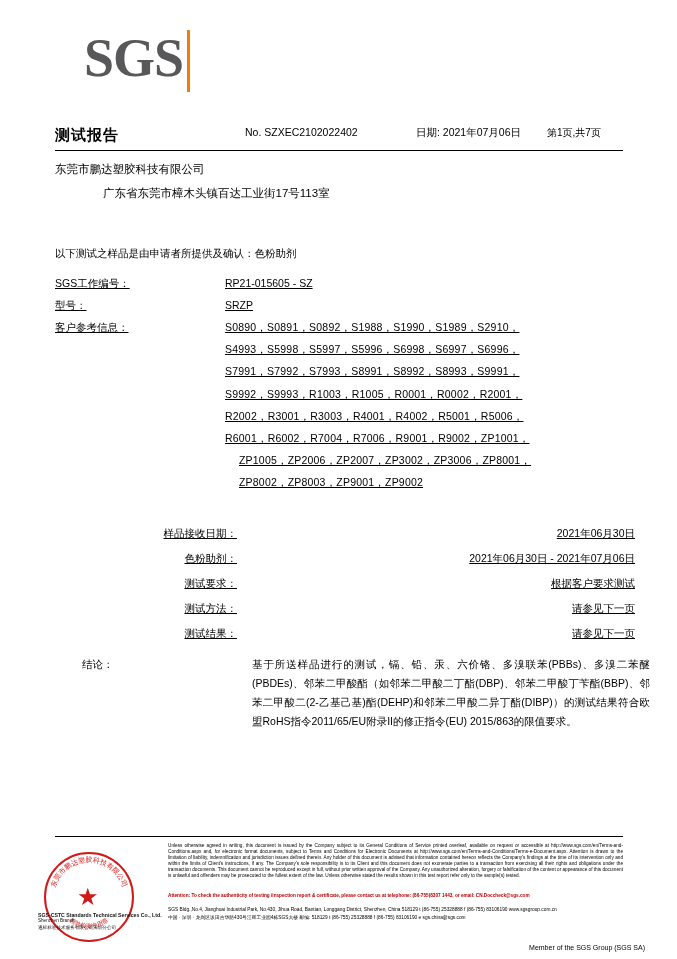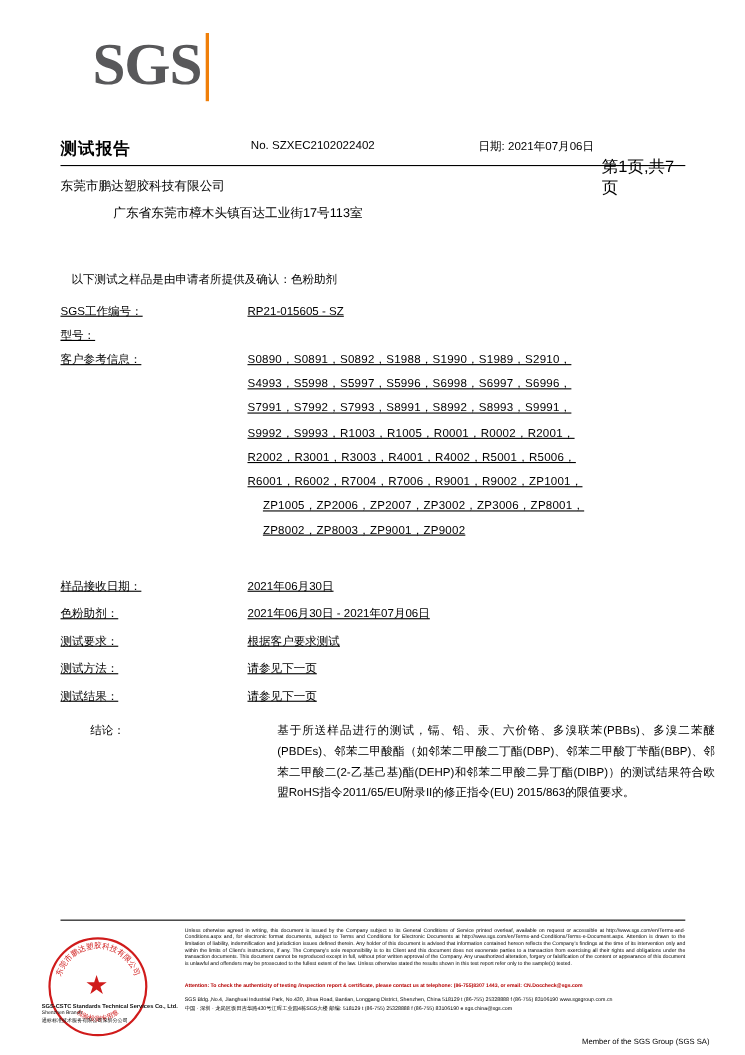--- a/index.html
+++ b/index.html
@@ -57,35 +57,35 @@
     position: absolute;
     left: 0;
     top: 4px;
     font-size: 15px;
     font-weight: bold;
     color: #000;
     letter-spacing: 1px;
   }
   .doc-no {
     position: absolute;
-    left: 173px;
+    left: 190px;
     top: 4px;
     font-size: 10.5px;
   }
   .doc-date {
     position: absolute;
-    left: 380px;
+    left: 361px;
     top: 4px;
     font-size: 10.5px;
   }
   .doc-pages {
     position: absolute;
     left: 492px;
-    top: 20px;
-    font-size: 15px;
+    top: 4px;
+    font-size: 10px;
   }
   .hr-main {
     position: absolute;
     left: 55px;
     top: 150px;
     width: 568px;
     height: 1px;
     background: #000;
   }
 
@@ -103,21 +103,20 @@
     font-size: 11.5px;
     margin-left: 48px;
   }
 
   
   .sample-intro {
     position: absolute;
     left: 55px;
     top: 247px;
     font-size: 10.5px;
-    margin-left: 10px;
   }
 
   
   .fields {
     position: absolute;
     left: 55px;
     top: 272px;
     width: 568px;
   }
   .field-row {
@@ -142,23 +141,24 @@
   .ref-lines .ref-line {
     font-size: 10.5px;
     line-height: 22.2px;
     letter-spacing: 0.2px;
     white-space: nowrap;
   }
   .ref-line.indent { padding-left: 14px; }
 
   .fields2 {
     position: absolute;
-    left: 55px;
+    left: 67px;
     top: 522px;
     width: 568px;
+    text-align: right;
   }
   .fields2 .field-row { margin-bottom: 3px; }
 
   .conclusion {
     position: absolute;
     left: 55px;
     top: 655px;
     width: 568px;
     display: flex;
     align-items: flex-start;
@@ -293,20 +293,21 @@
 
   <div class="sample-intro">以下测试之样品是由申请者所提供及确认：色粉助剂</div>
 
   <div class="fields">
     <div class="field-row">
       <div class="field-label">SGS工作编号：</div>
       <div class="field-value">RP21-015605 - SZ</div>
     </div>
     <div class="field-row">
       <div class="field-label">型号：</div>
+      <div class="field-value">SRZP</div>
     </div>
     <div class="field-row">
       <div class="field-label">客户参考信息：</div>
       <div class="field-value ref-lines">
         <div class="ref-line">S0890，S0891，S0892，S1988，S1990，S1989，S2910，</div>
         <div class="ref-line">S4993，S5998，S5997，S5996，S6998，S6997，S6996，</div>
         <div class="ref-line">S7991，S7992，S7993，S8991，S8992，S8993，S9991，</div>
         <div class="ref-line">S9992，S9993，R1003，R1005，R0001，R0002，R2001，</div>
         <div class="ref-line">R2002，R3001，R3003，R4001，R4002，R5001，R5006，</div>
         <div class="ref-line">R6001，R6002，R7004，R7006，R9001，R9002，ZP1001，</div>

